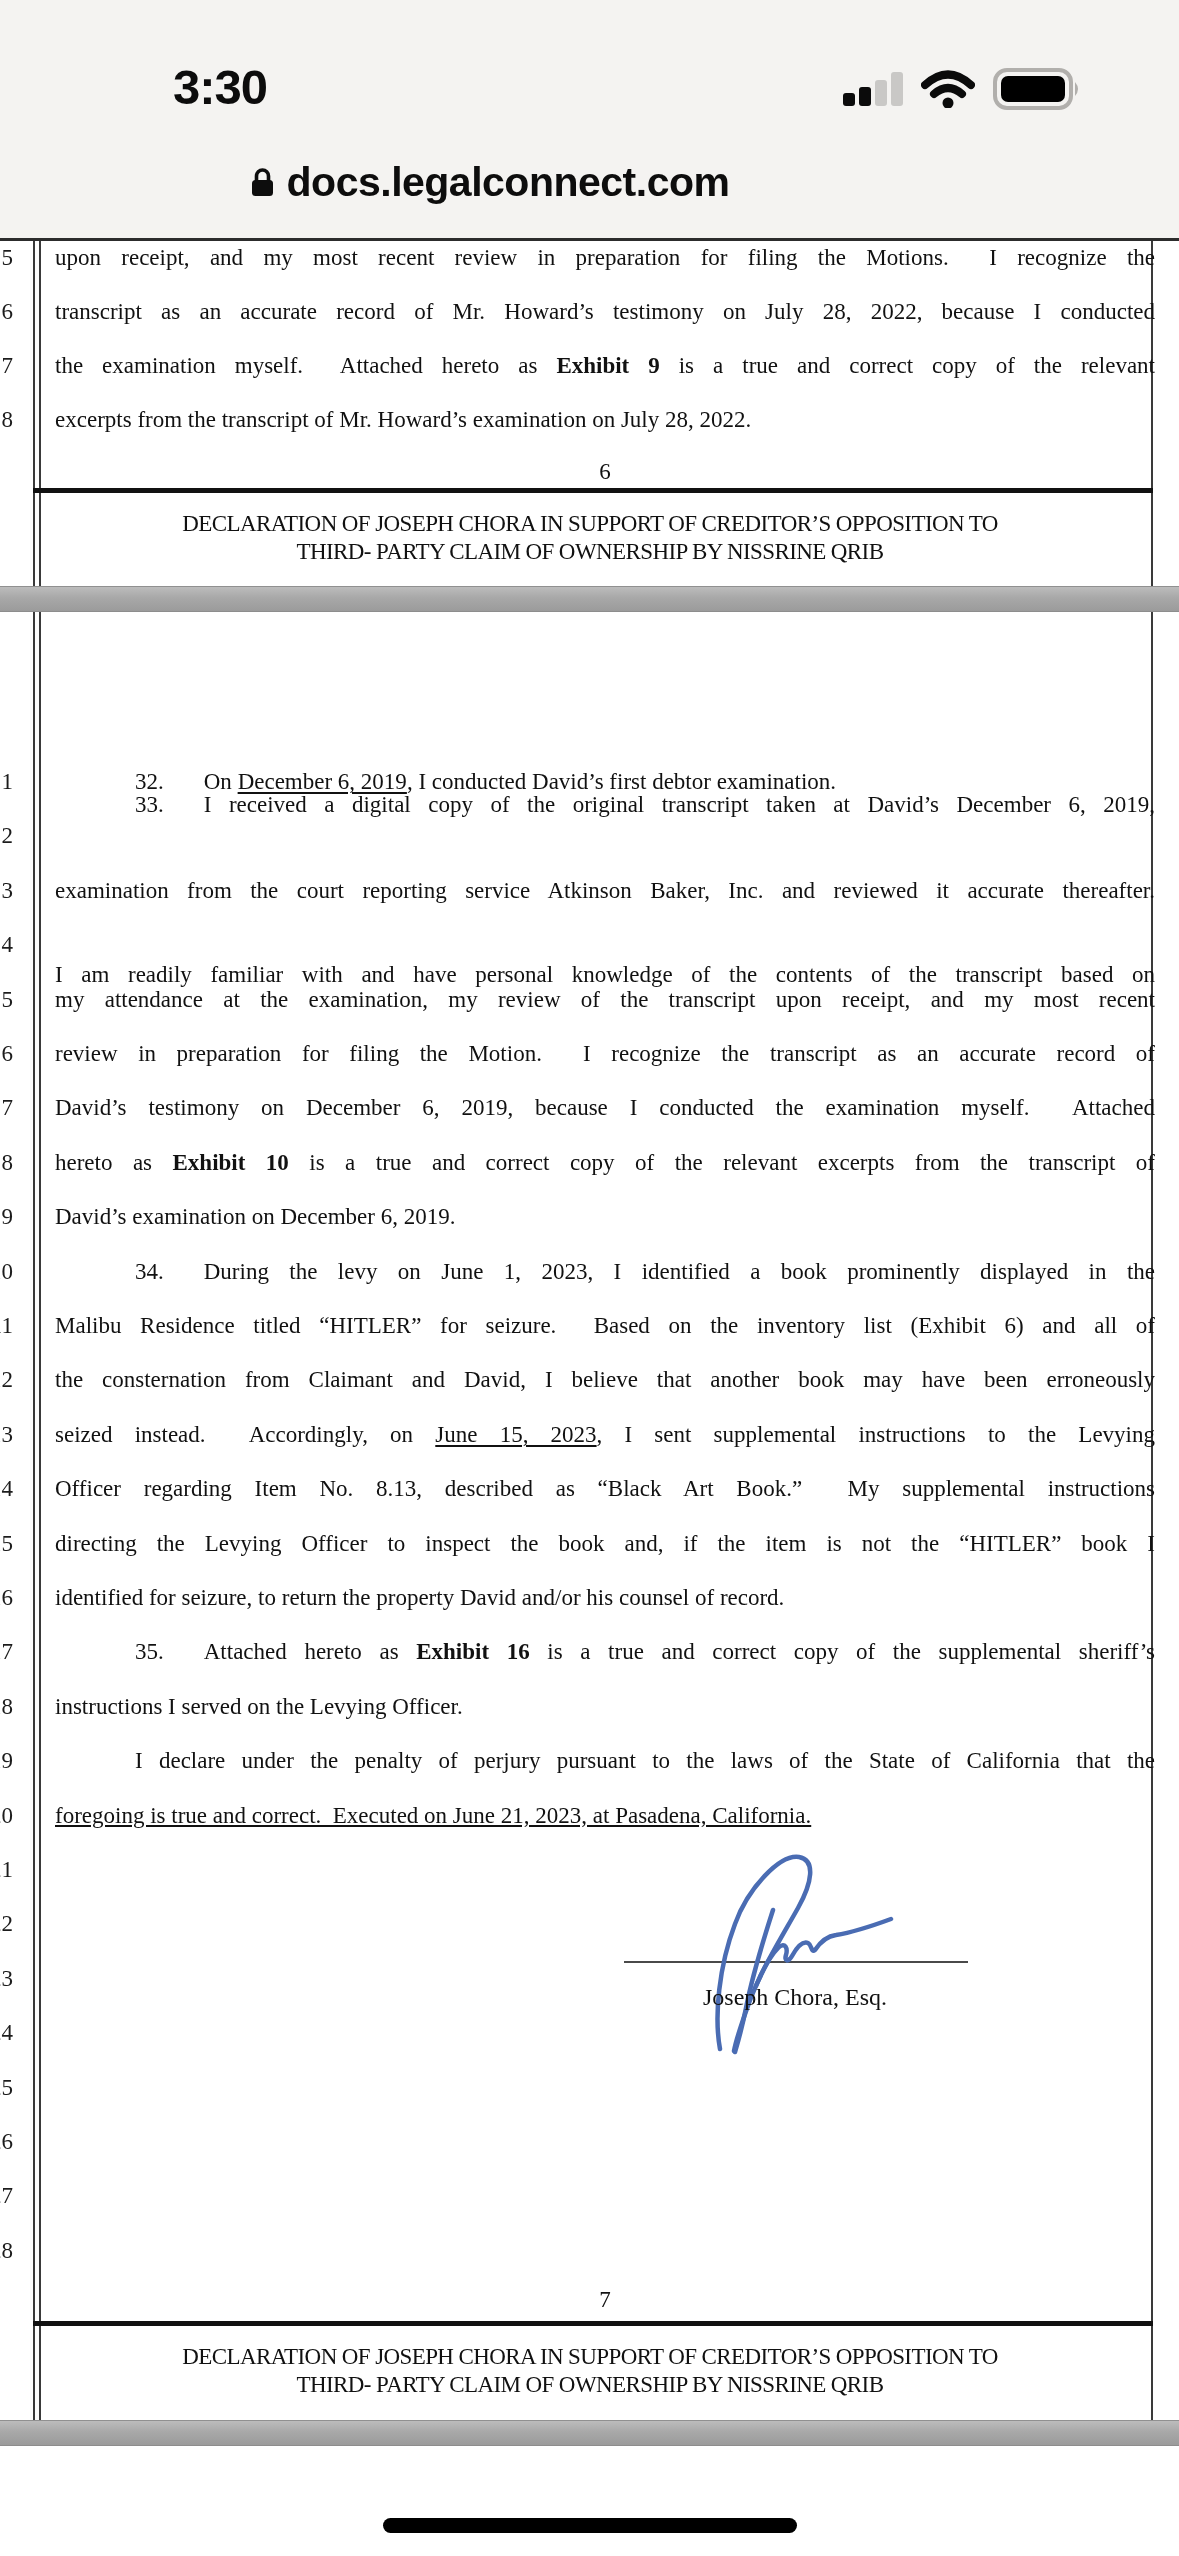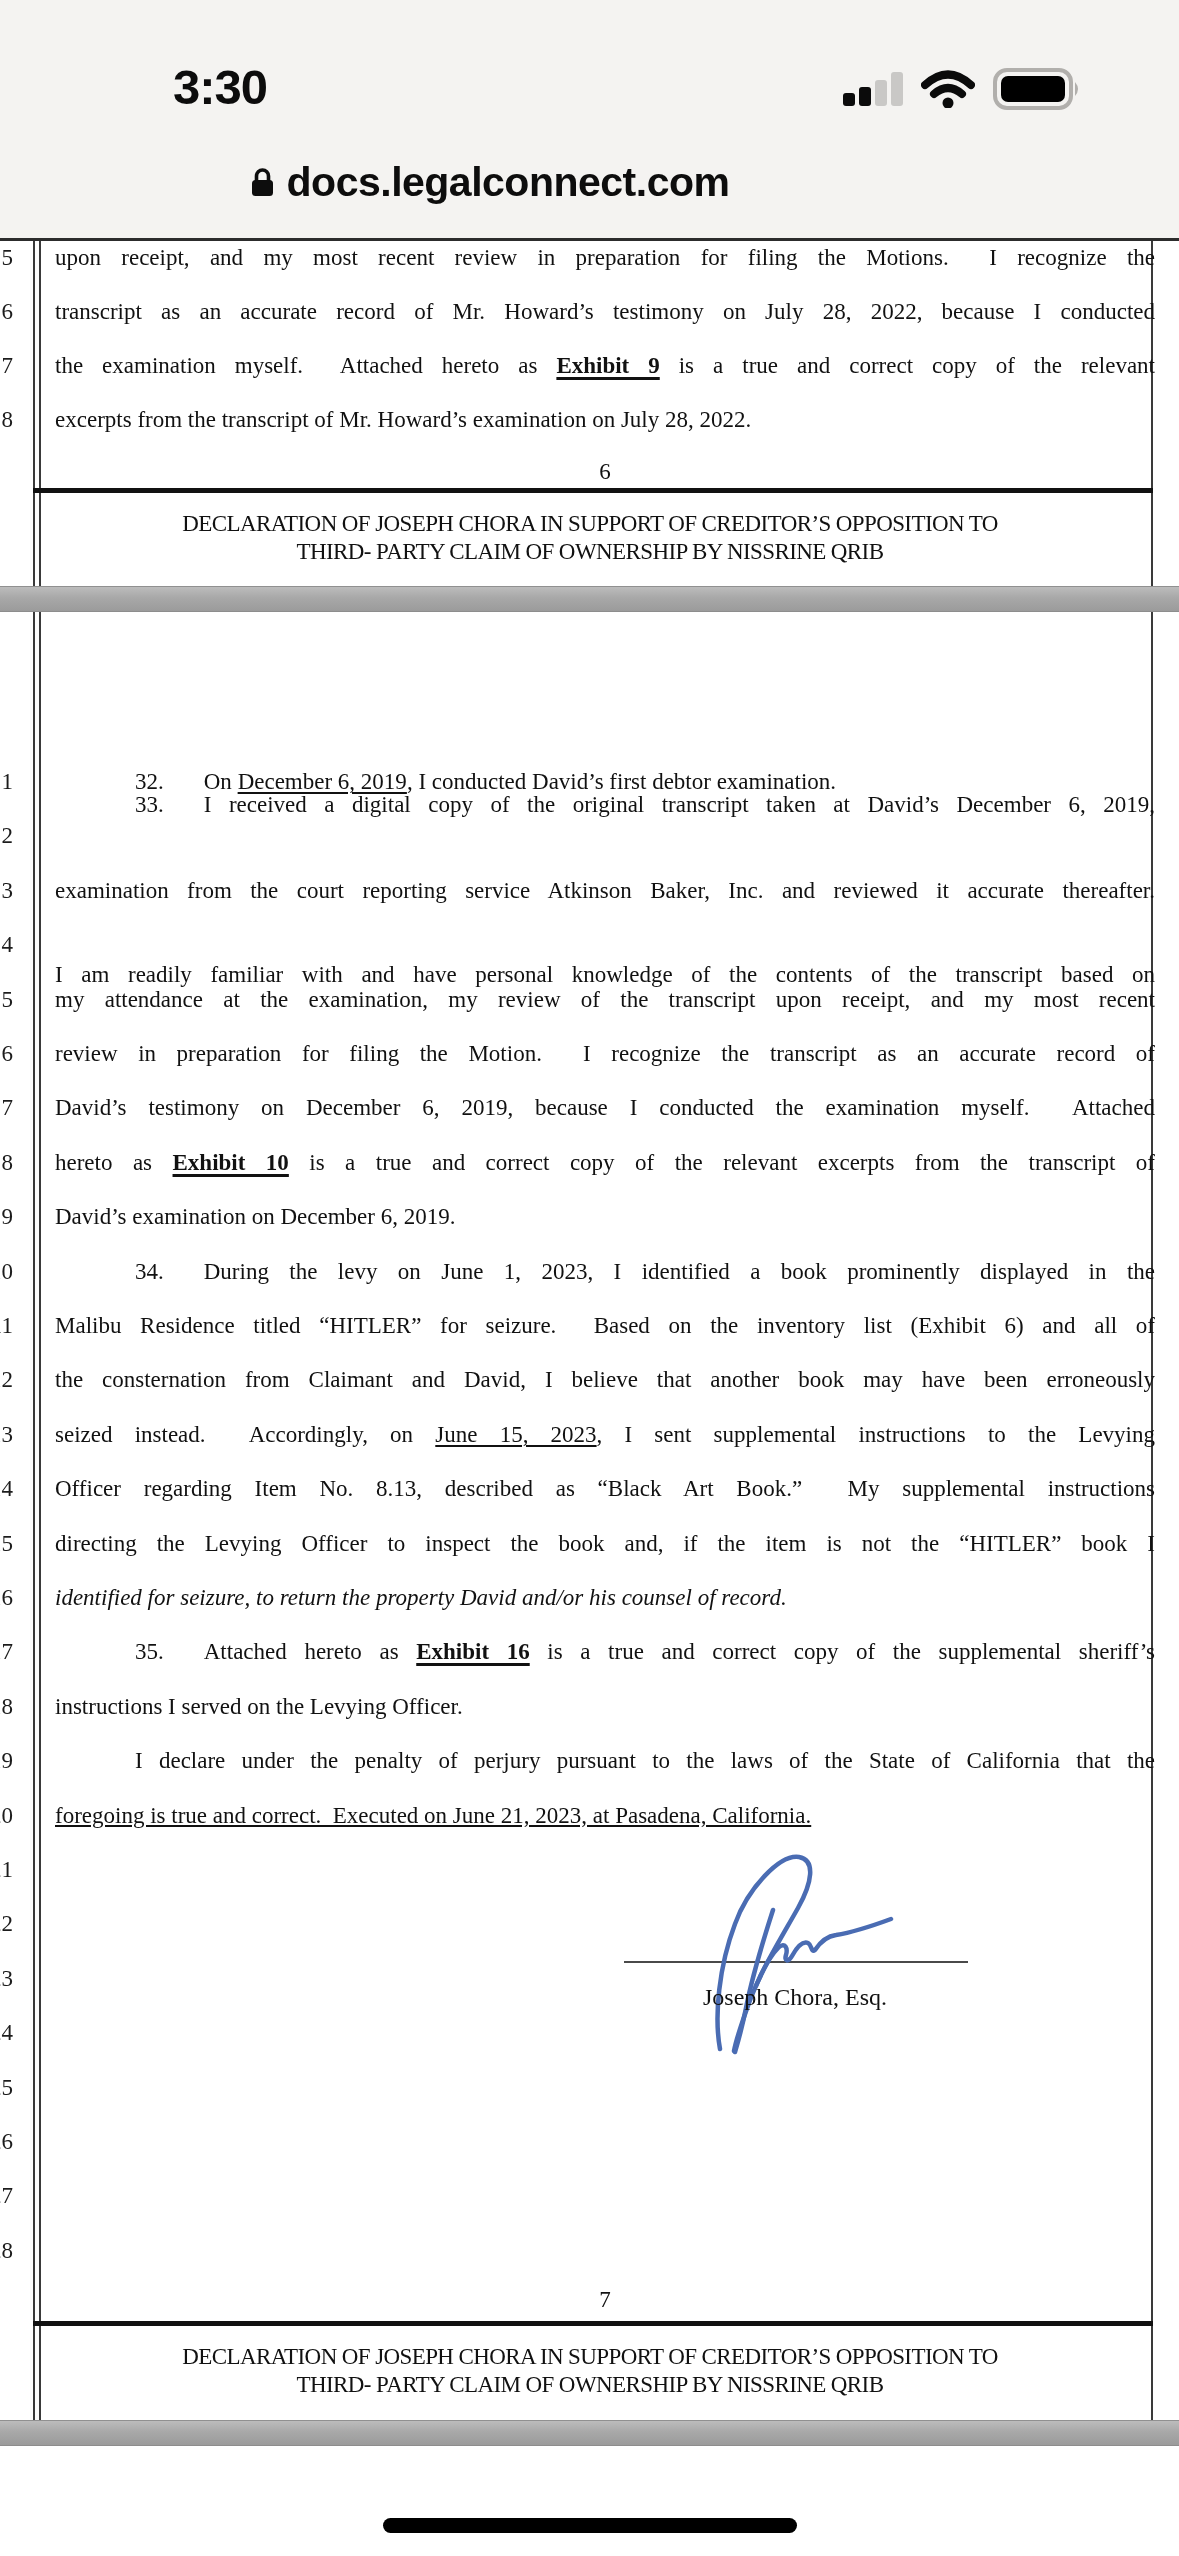--- a/index.html
+++ b/index.html
@@ -26,21 +26,21 @@
   .hrule{position:absolute;left:33px;width:1120px;height:5px;background:#111;}
   .sep{position:absolute;left:0;width:1179px;height:26px;
        background:linear-gradient(180deg,#bcbcbc 0%,#a8a8a8 45%,#9b9b9b 100%);
        border-top:1px solid #909090;border-bottom:1px solid #8d8d8d;box-sizing:border-box;}
   .bline{position:absolute;left:55px;width:1100px;box-sizing:border-box;
          font-size:23px;line-height:28px;white-space:normal;}
   .fill{text-align:justify;text-align-last:justify;}
   .ind{padding-left:80px;}
   .tab{display:inline-block;width:40px;}
   .u{text-decoration:underline;text-decoration-thickness:2px;text-underline-offset:3px;}
-  .bu{font-weight:bold;text-decoration:underline;text-decoration-thickness:3px;text-underline-offset:4px;}
+  .bu{font-weight:bold;text-decoration-thickness:3px;text-underline-offset:4px;}
   .lnum{position:absolute;left:-20px;width:33px;text-align:right;font-size:23px;line-height:28px;color:#1c1c1c;}
   .pagenum{position:absolute;left:55px;width:1100px;text-align:center;font-size:23px;line-height:28px;}
   .footline{position:absolute;left:40px;width:1100px;text-align:center;font-size:23px;
             line-height:28px;letter-spacing:-0.6px;}
   
   .sigline{position:absolute;left:624px;top:1961px;width:344px;height:2px;background:#4a4a4a;}
   .signame{position:absolute;left:615px;top:1984px;width:360px;text-align:center;font-size:24px;}
   .sigsvg{position:absolute;left:600px;top:1820px;}
   
   .home{position:absolute;left:383px;top:2518px;width:414px;height:15px;border-radius:8px;background:#000;}
@@ -151,21 +151,21 @@
         <div class="bline fill" style="top: 1040px;">review in preparation for filing the Motion.&nbsp; I recognize the transcript as an accurate record of</div>
         <div class="bline fill" style="top: 1094.4px;">David’s testimony on December 6, 2019, because I conducted the examination myself.&nbsp; Attached</div>
         <div class="bline fill" style="top: 1148.8px;">hereto as <span class="bu">Exhibit 10</span> is a true and correct copy of the relevant excerpts from the transcript of</div>
         <div class="bline" style="top: 1203.2px;">David’s examination on December 6, 2019.</div>
         <div class="bline fill ind" style="top: 1257.6px;">34.<span class="tab"></span>During the levy on June 1, 2023, I identified a book prominently displayed in the</div>
         <div class="bline fill" style="top: 1312px;">Malibu Residence titled “HITLER” for seizure.&nbsp; Based on the inventory list (Exhibit 6) and all of</div>
         <div class="bline fill" style="top: 1366.4px;">the consternation from Claimant and David, I believe that another book may have been erroneously</div>
         <div class="bline fill" style="top: 1420.8px;">seized instead.&nbsp; Accordingly, on <span class="u">June 15, 2023</span>, I sent supplemental instructions to the Levying</div>
         <div class="bline fill" style="top: 1475.2px;">Officer regarding Item No. 8.13, described as “Black Art Book.”&nbsp; My supplemental instructions</div>
         <div class="bline fill" style="top: 1529.6px;">directing the Levying Officer to inspect the book and, if the item is not the “HITLER” book I</div>
-        <div class="bline" style="top: 1584px; font-style: italic;">identified for seizure, to return the property David and/or his counsel of record.</div>
+        <div class="bline" style="top: 1584px;">identified for seizure, to return the property David and/or his counsel of record.</div>
         <div class="bline fill ind" style="top: 1638.4px;">35.<span class="tab"></span>Attached hereto as <span class="bu">Exhibit 16</span> is a true and correct copy of the supplemental sheriff’s</div>
         <div class="bline" style="top: 1692.8px;">instructions I served on the Levying Officer.</div>
         <div class="bline fill ind" style="top: 1747.2px;">I declare under the penalty of perjury pursuant to the laws of the State of California that the</div>
         <div class="bline" style="top: 1801.6px; text-decoration: underline;">foregoing is true and correct.&nbsp;  Executed on June 21, 2023, at Pasadena, California.</div>
       </div>
 
     <div class="sigline"></div>
     <svg class="sigsvg" width="420" height="300" viewBox="0 0 420 300">
       <g stroke="#4a6cb3" stroke-width="4.5" fill="none" stroke-linecap="round" stroke-linejoin="round">
         <path d="M 120 229 C 114 196 119 146 135 104 C 148 68 180 34 199 37 C 216 40 212 63 198 88 C 180 120 160 152 149 183 C 141 205 136 220 134 231"></path>

